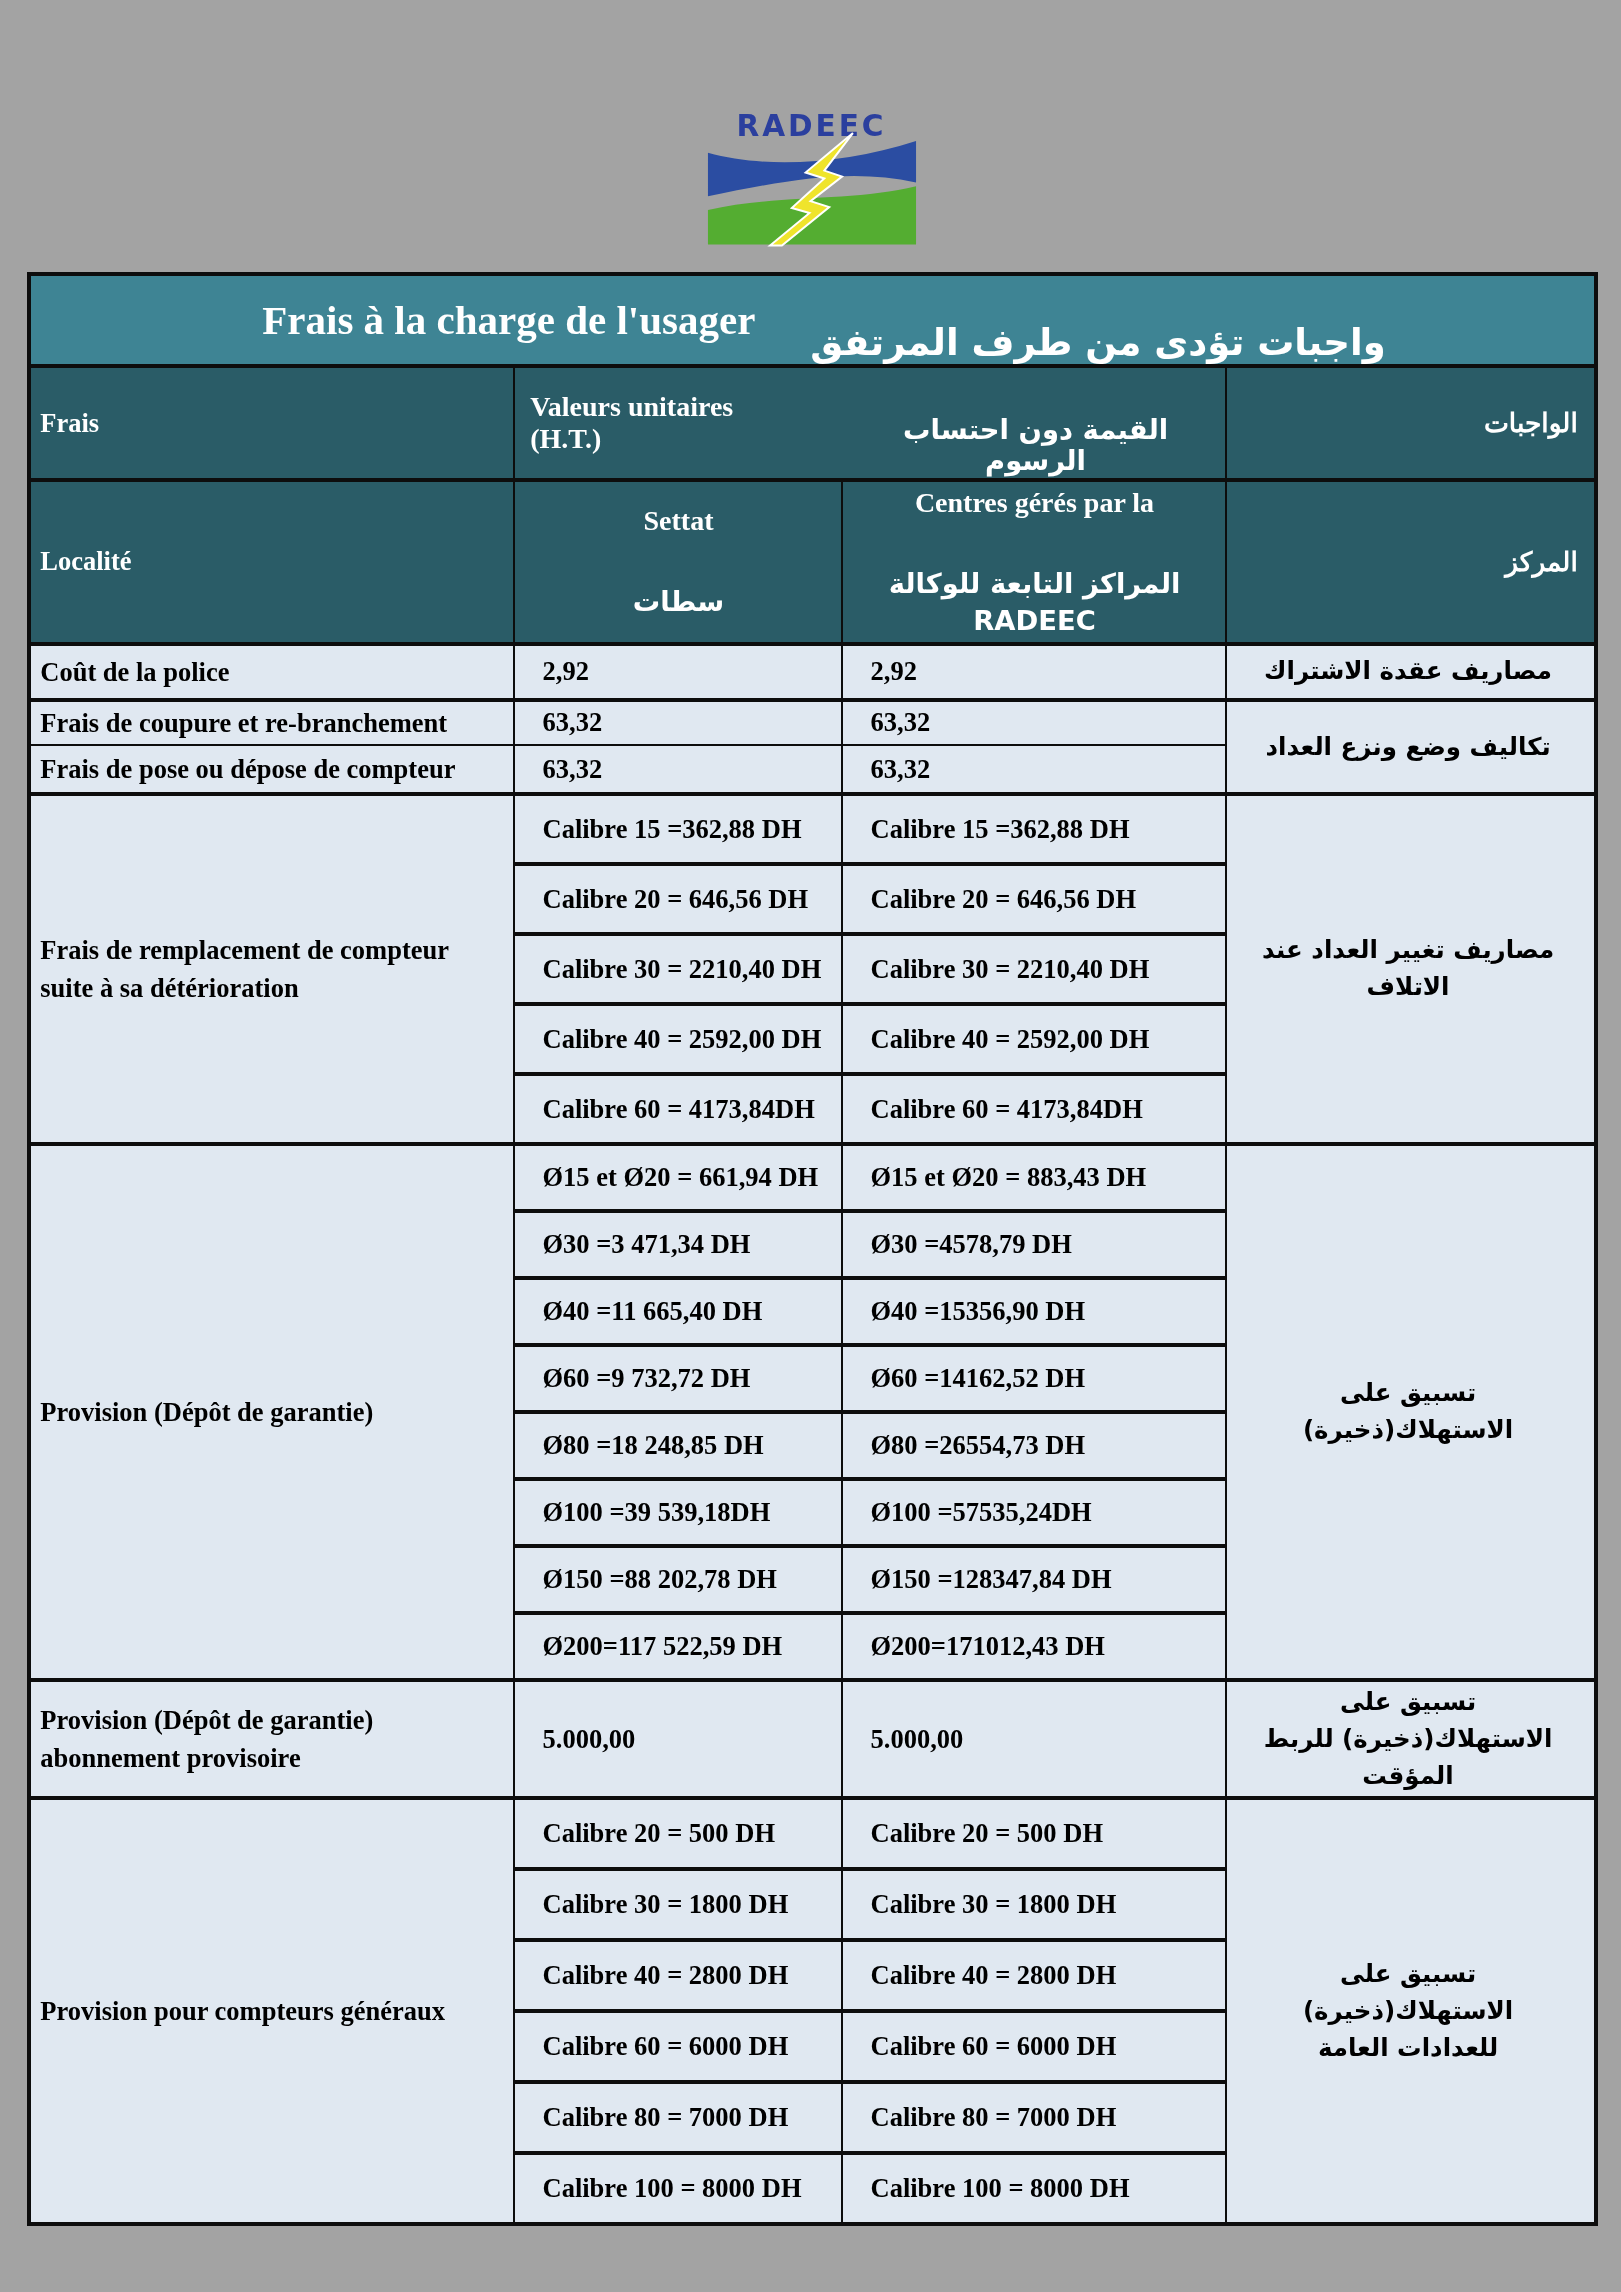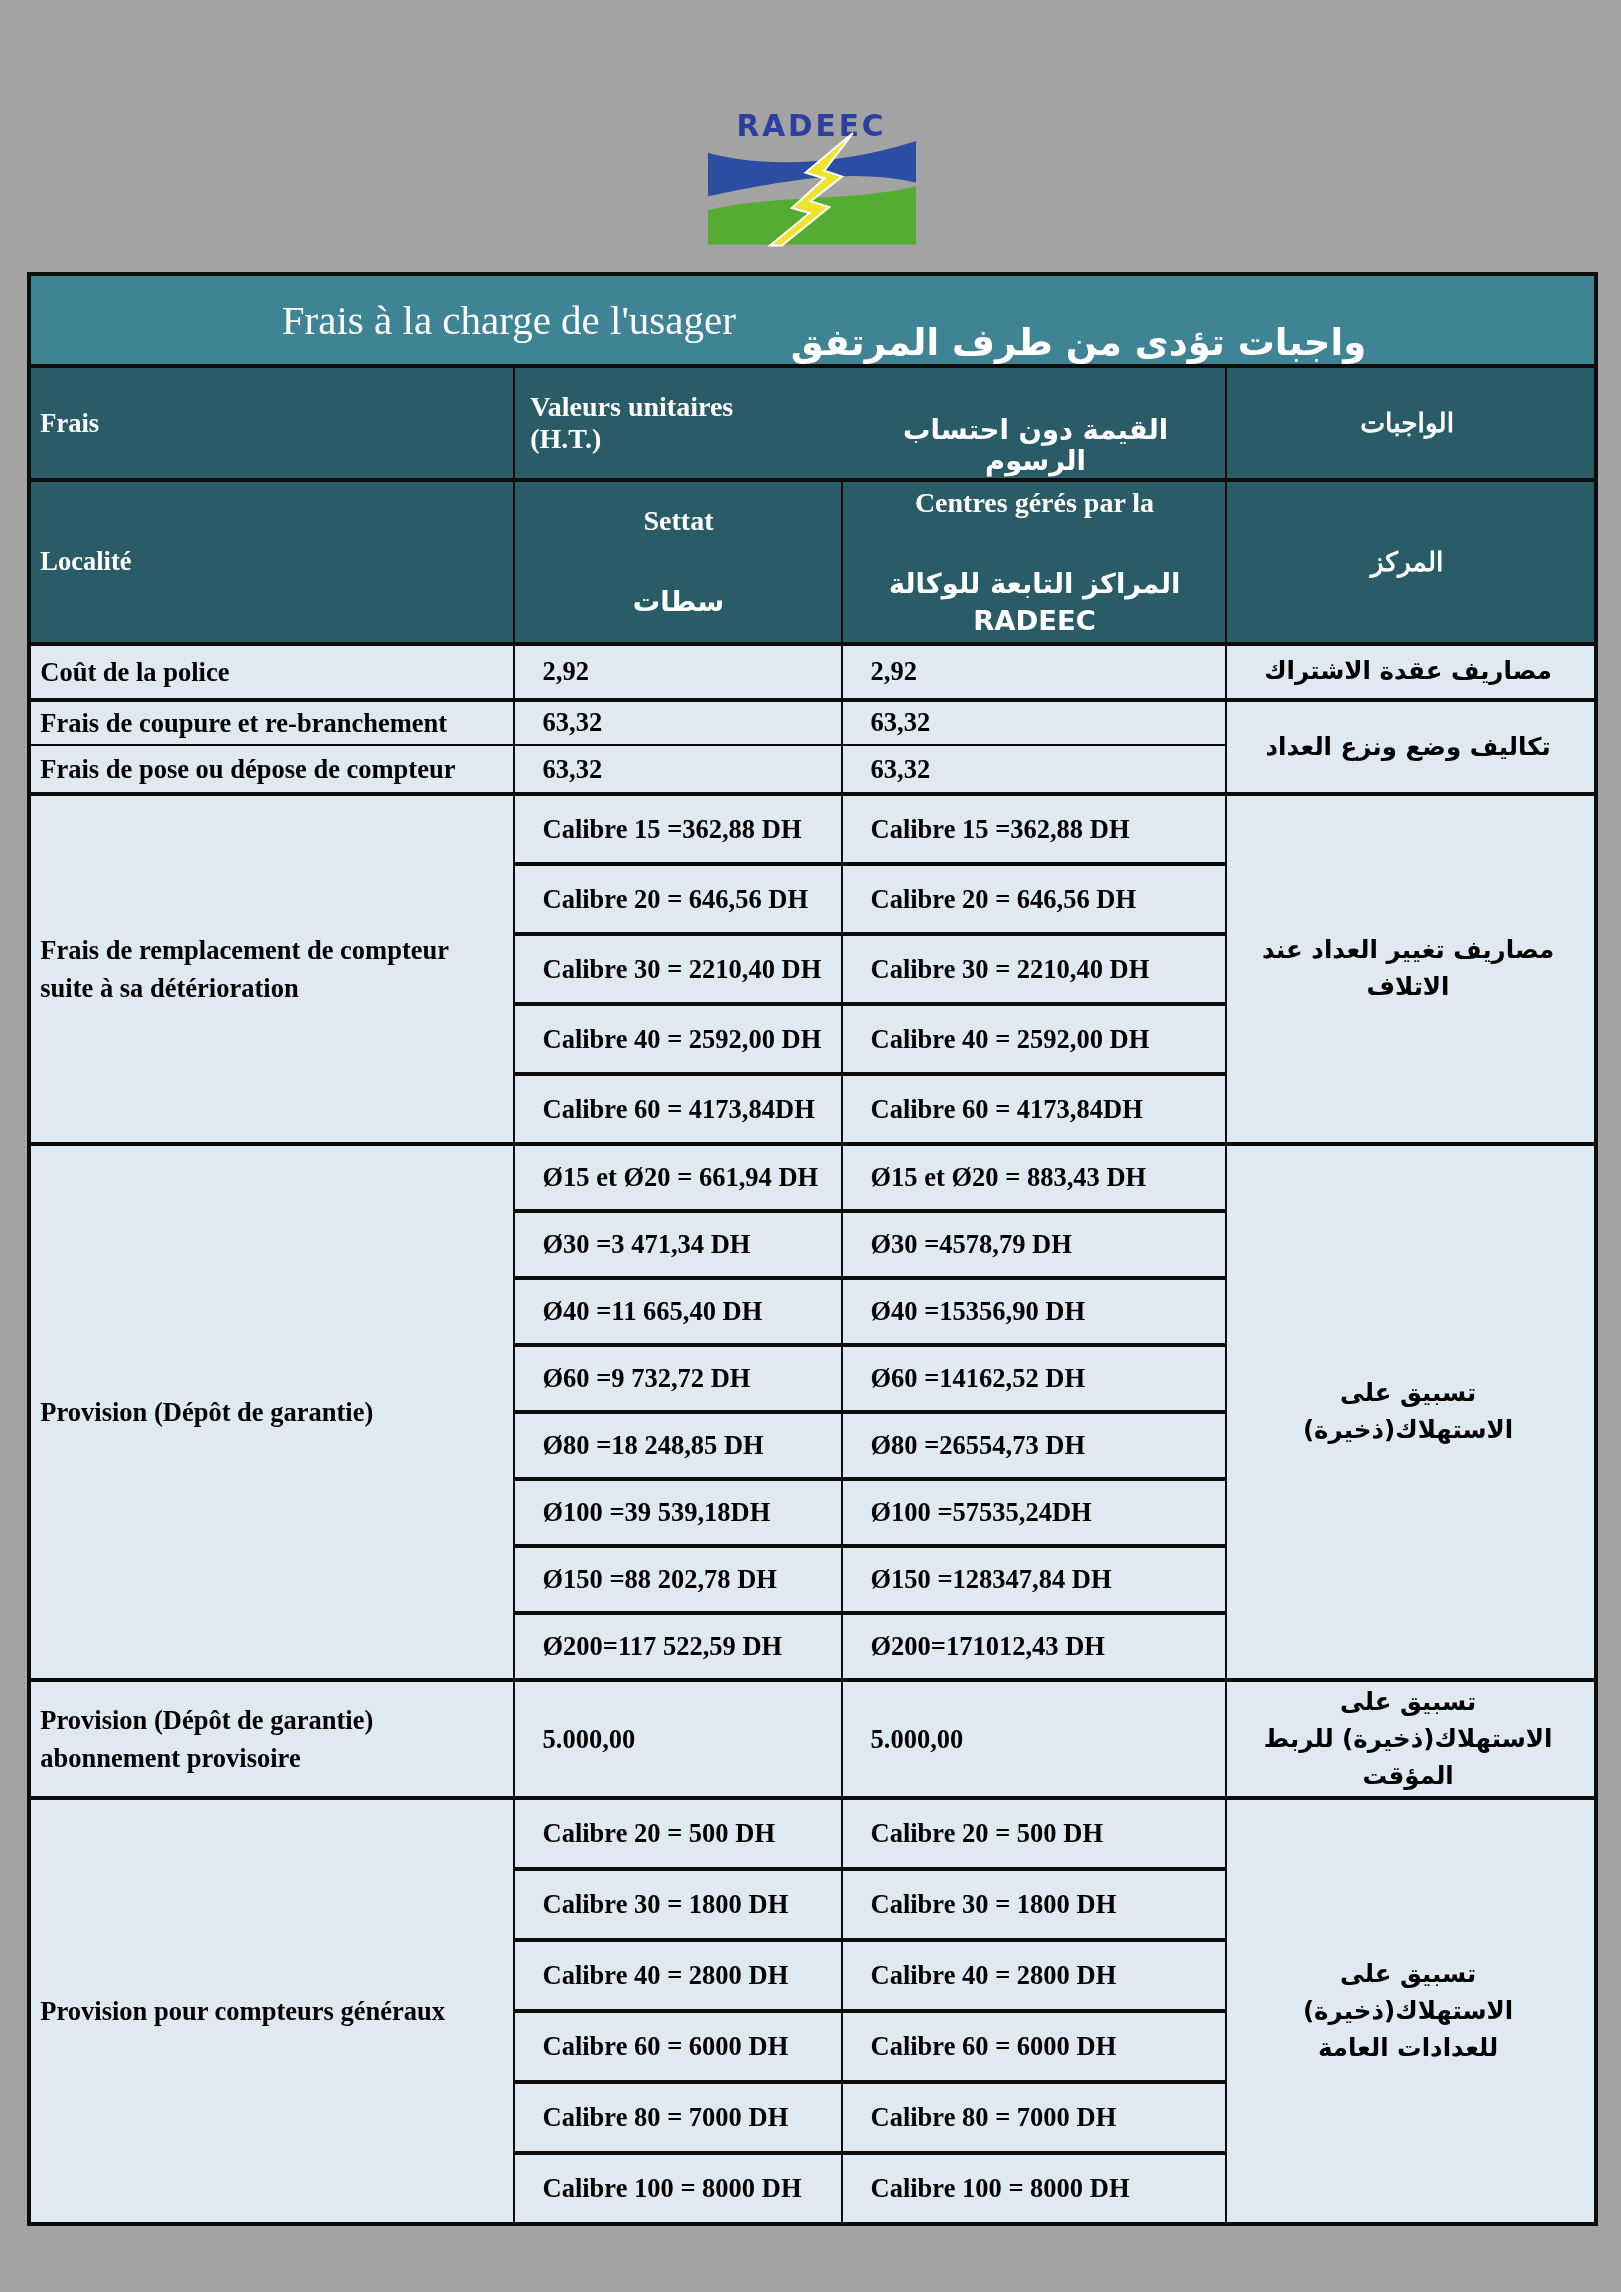--- a/index.html
+++ b/index.html
@@ -37,21 +37,21 @@
     padding:2px 7.8px 2px 9.8px;
     overflow:hidden;
   }
   td.bt{border-top-width:4.9px;}
   td.title-cell{
     background:var(--title-bar);
     border-bottom-width:4.9px;
     padding:0;
   }
   .title-flex{display:flex;align-items:center;justify-content:center;gap:55px;}
-  .title-fr{color:#fff;font-size:41px;font-weight:normal;margin-left:24px;}
+  .title-fr{color:#fff;font-size:41px;font-weight:bold;margin-left:24px;}
   .title-ar{color:#fff;font-size:37px;font-weight:bold;}
   td.head{
     background:var(--header-bar);
     color:#fff;
     border-bottom-width:4.9px;
   }
   td.head .fr{font-size:28px;}
   td.head .ar{font-size:27.4px;text-align:center;}
   .valeurs-flex{display:flex;align-items:center;justify-content:flex-start;gap:53px;padding-left:5.9px;}
   .stack{display:flex;flex-direction:column;align-items:center;justify-content:center;line-height:1.35;}
@@ -61,21 +61,21 @@
     font-family:"DejaVu Sans",sans-serif;
     direction:rtl;
     text-align:center;
     padding-right:13.7px;
     font-size:24.5px;
     white-space:pre-line;
     line-height:1.5;
   }
   td.label{white-space:pre-line;line-height:1.45;}
   td.num{padding-left:28px;}
-  td.right-head{ text-align:center;padding-right:15.7px;font-family:Liberation Sans, sans-serif;direction:rtl;}
+  td.right-head{ text-align:right;padding-right:15.7px;font-family:Liberation Sans, sans-serif;direction:rtl;}
 </style>
 </head>
 <body>
 
 <div class="page">
 
   <div class="logo">
     <svg width="214" height="142" viewBox="0 0 217 141">
       <text x="108" y="29" text-anchor="middle" font-family="DejaVu Sans, sans-serif" font-size="30" font-weight="bold" letter-spacing="3" fill="#2b3f9e">RADEEC</text>
       <path d="M3,46 C60,62 140,58 214,34 L214,76 C150,62 90,72 3,90 Z" fill="#2b4da2"></path>

